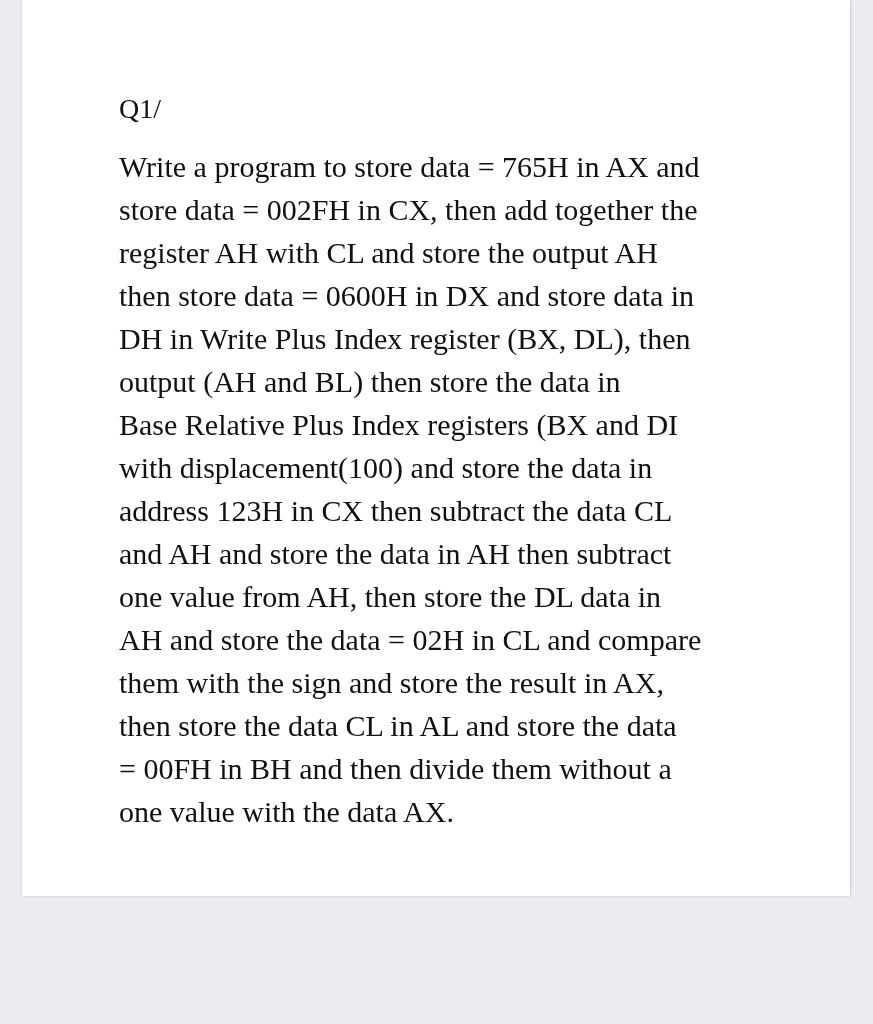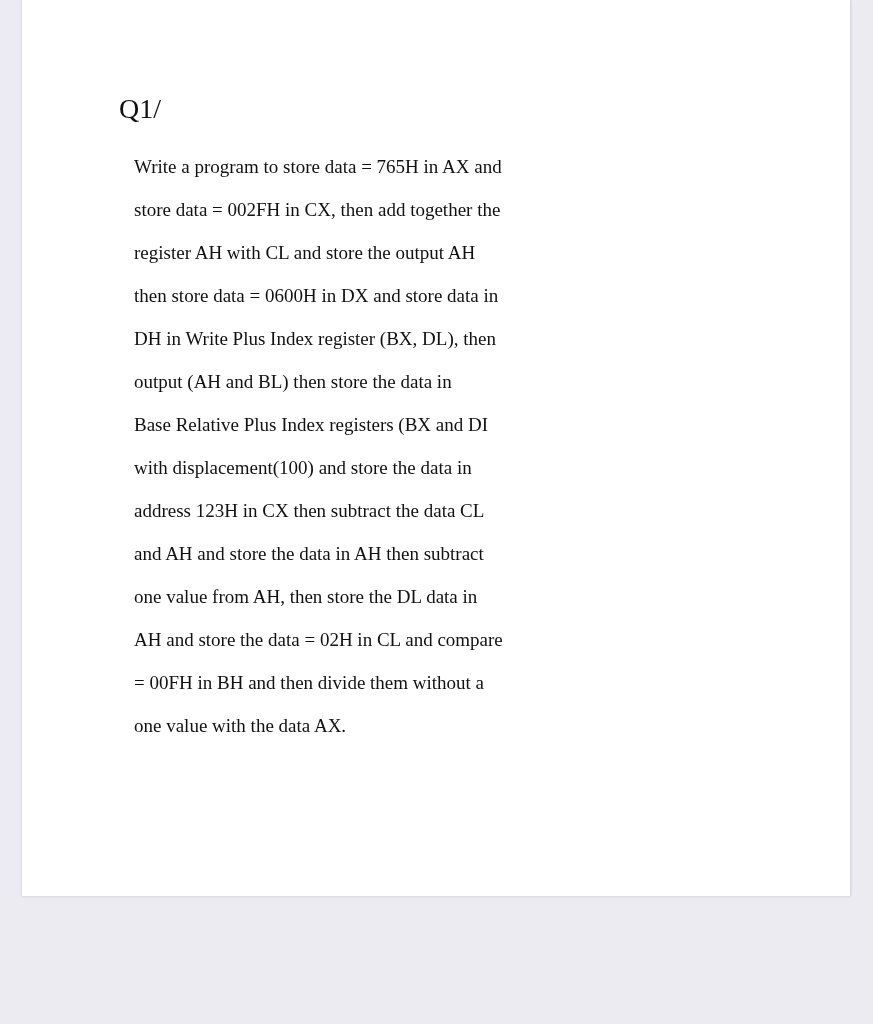--- a/index.html
+++ b/index.html
@@ -33,23 +33,23 @@
       font-family: "Liberation Serif", "DejaVu Serif", serif;
       color: #111111;
     }
     .q-title {
       font-size: 28px;
       line-height: 34px;
       margin: 0 0 19px 0;
       font-weight: normal;
     }
     .q-body {
-      font-size: 19px;
+      font-size: 30px;
       line-height: 43px;
-      margin: 15px;
+      margin: 0;
     }
     .q-line {
       display: block;
       white-space: nowrap;
     }
   </style>
 </head>
 <body>
 
 <div class="viewport">
@@ -62,18 +62,20 @@
         <span class="q-line">register AH with CL and store the output AH</span>
         <span class="q-line">then store data = 0600H in DX and store data in</span>
         <span class="q-line">DH in Write Plus Index register (BX, DL), then</span>
         <span class="q-line">output (AH and BL) then store the data in</span>
         <span class="q-line">Base Relative Plus Index registers (BX and DI</span>
         <span class="q-line">with displacement(100) and store the data in</span>
         <span class="q-line">address 123H in CX then subtract the data CL</span>
         <span class="q-line">and AH and store the data in AH then subtract</span>
         <span class="q-line">one value from AH, then store the DL data in</span>
         <span class="q-line">AH and store the data = 02H in CL and compare</span>
+        <span class="q-line">them with the sign and store the result in AX,</span>
+        <span class="q-line">then store the data CL in AL and store the data</span>
         <span class="q-line">= 00FH in BH and then divide them without a</span>
         <span class="q-line">one value with the data AX.</span>
       </p>
     </div>
   </div>
 </div>
 
 </body></html>

